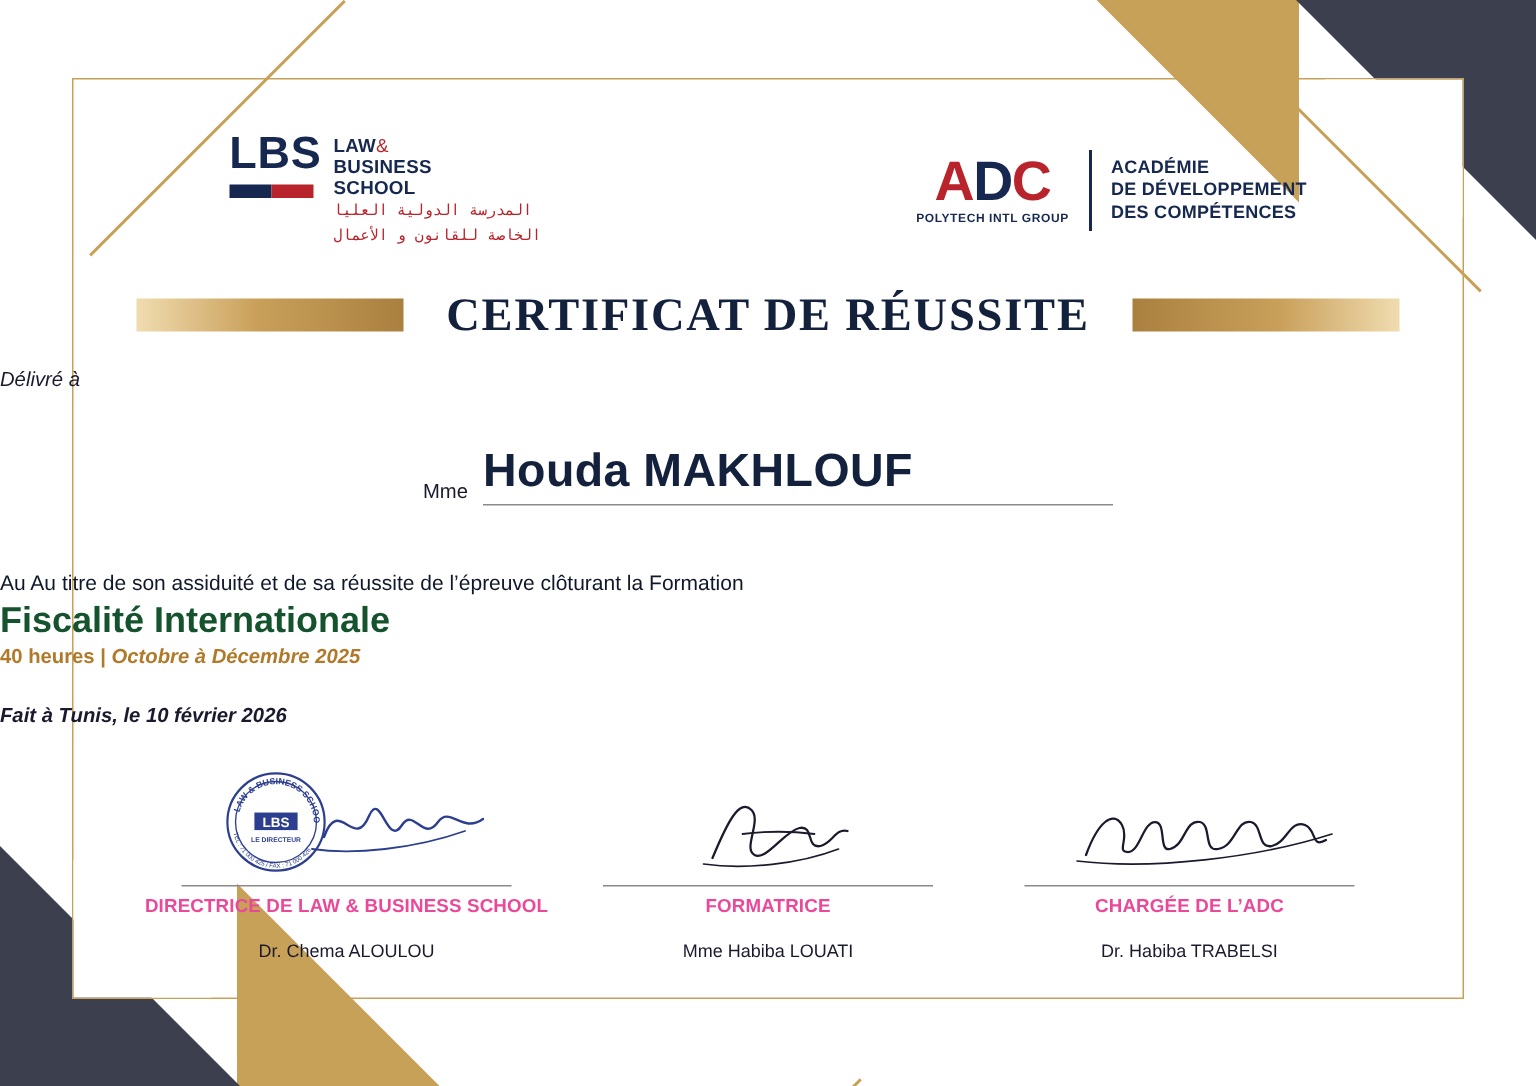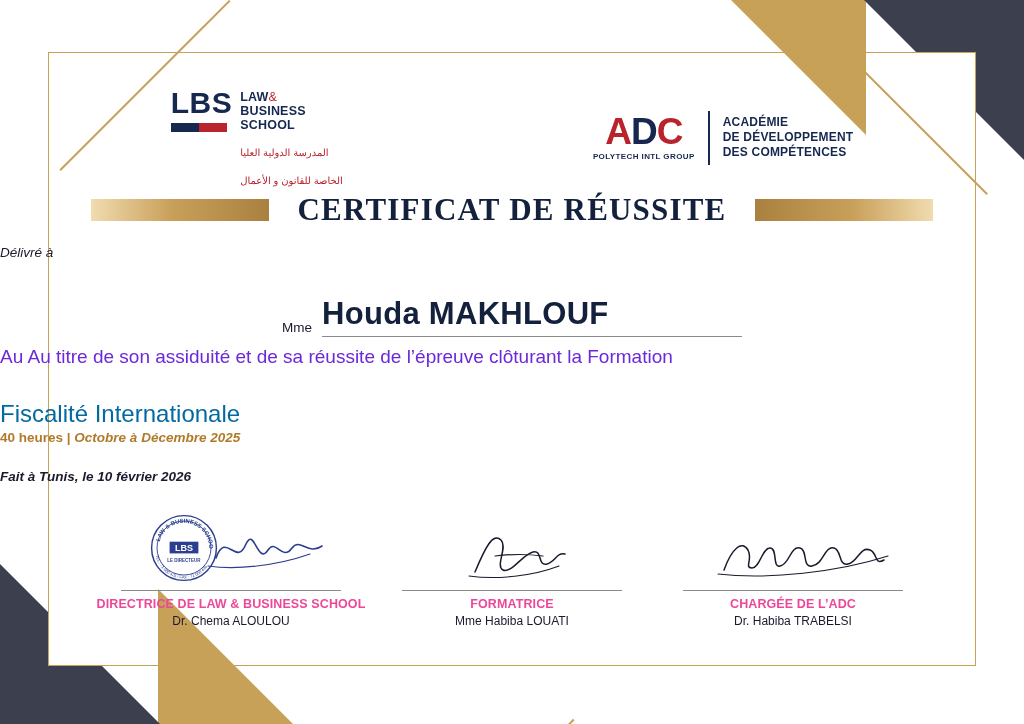--- a/index.html
+++ b/index.html
@@ -144,26 +144,26 @@
     letter-spacing: 0.2px;
   }
   .lbs-words .w1 .amp { color: #b9232b; font-weight: normal; }
   .lbs-words .w2, .lbs-words .w3 {
     font-size: 12.5px;
     font-weight: bold;
     color: #16284f;
     letter-spacing: 0.2px;
   }
   .lbs-arabic {
-    margin-top: 14px;
+    margin-top: 3px;
     font-size: 10px;
     color: #b9232b;
     direction: rtl;
     line-height: 1.35;
-    font-family: Liberation Sans, sans-serif;
+    font-family: Liberation Mono, monospace;
   }
 
   .adc-logo {
     display: flex;
     align-items: center;
     gap: 13px;
   }
   .adc-left { text-align: center; }
   .adc-letters {
     font-size: 37px;
@@ -252,33 +252,33 @@
   }
   .name {
     font-size: 31px;
     font-weight: bold;
     color: #14213d;
     letter-spacing: 0.3px;
   }
 
   .statement {
     position: absolute;
-    top: 346px;
-    left: 0; right: 0;
-    font-size: 19px;
-    color: #6d28d9;
+    top: 380px;
+    left: 0; right: 0;
+    font-size: 14px;
+    color: #0f172a;
   }
 
   .course {
     position: absolute;
     top: 400px;
     left: 0; right: 0;
     font-size: 24px;
-    font-weight: normal;
-    color: #0369a1;
+    font-weight: bold;
+    color: #14532d;
   }
 
   .duration {
     position: absolute;
     top: 430px;
     left: 0; right: 0;
     font-size: 13.5px;
     font-weight: bold;
     color: #b07a2a;
   }
@@ -320,21 +320,21 @@
   }
   .sig-title {
     font-size: 12.5px;
     font-weight: bold;
     color: #ec4899;
     letter-spacing: 0.1px;
   }
   .sig-name {
     font-size: 12px;
     color: #1a1a2e;
-    margin-top: 3px;
+    margin-top: 16px;
   }
   .stamp {
     position: absolute;
     left: 42px;
     top: 2px;
     width: 92px;
     height: 72px;
   }
   svg { display: block; }
 </style>

